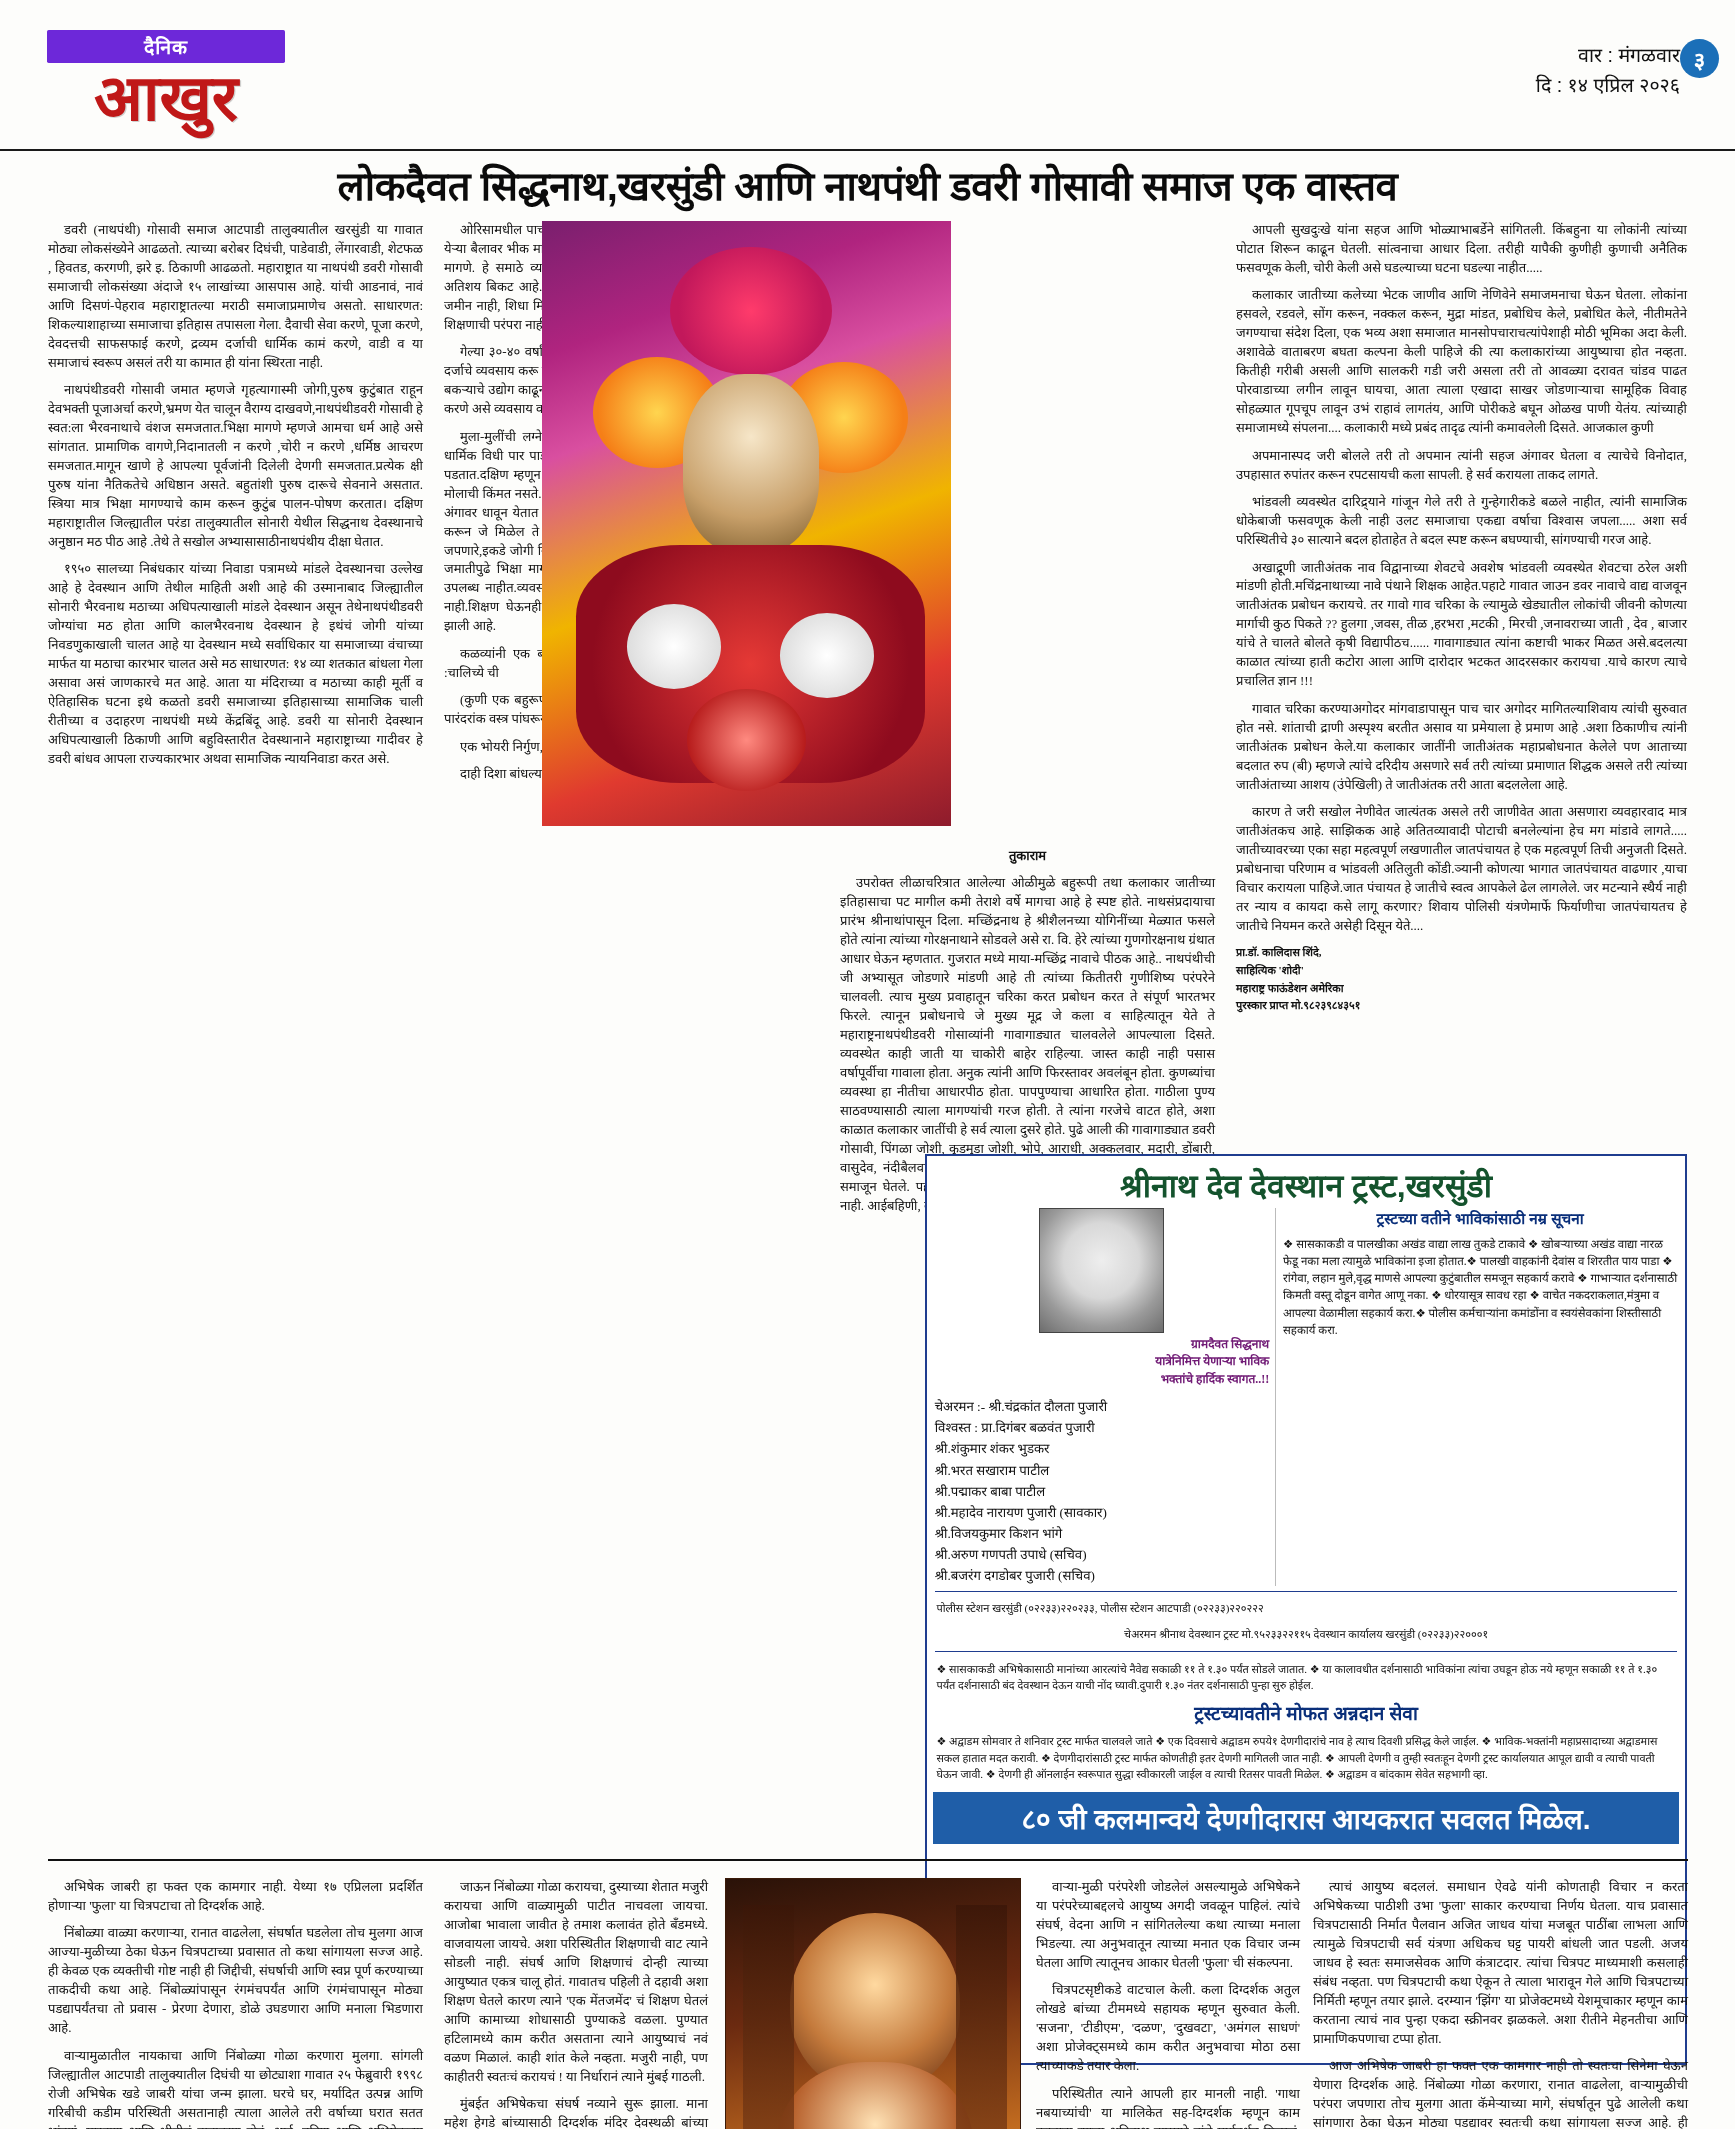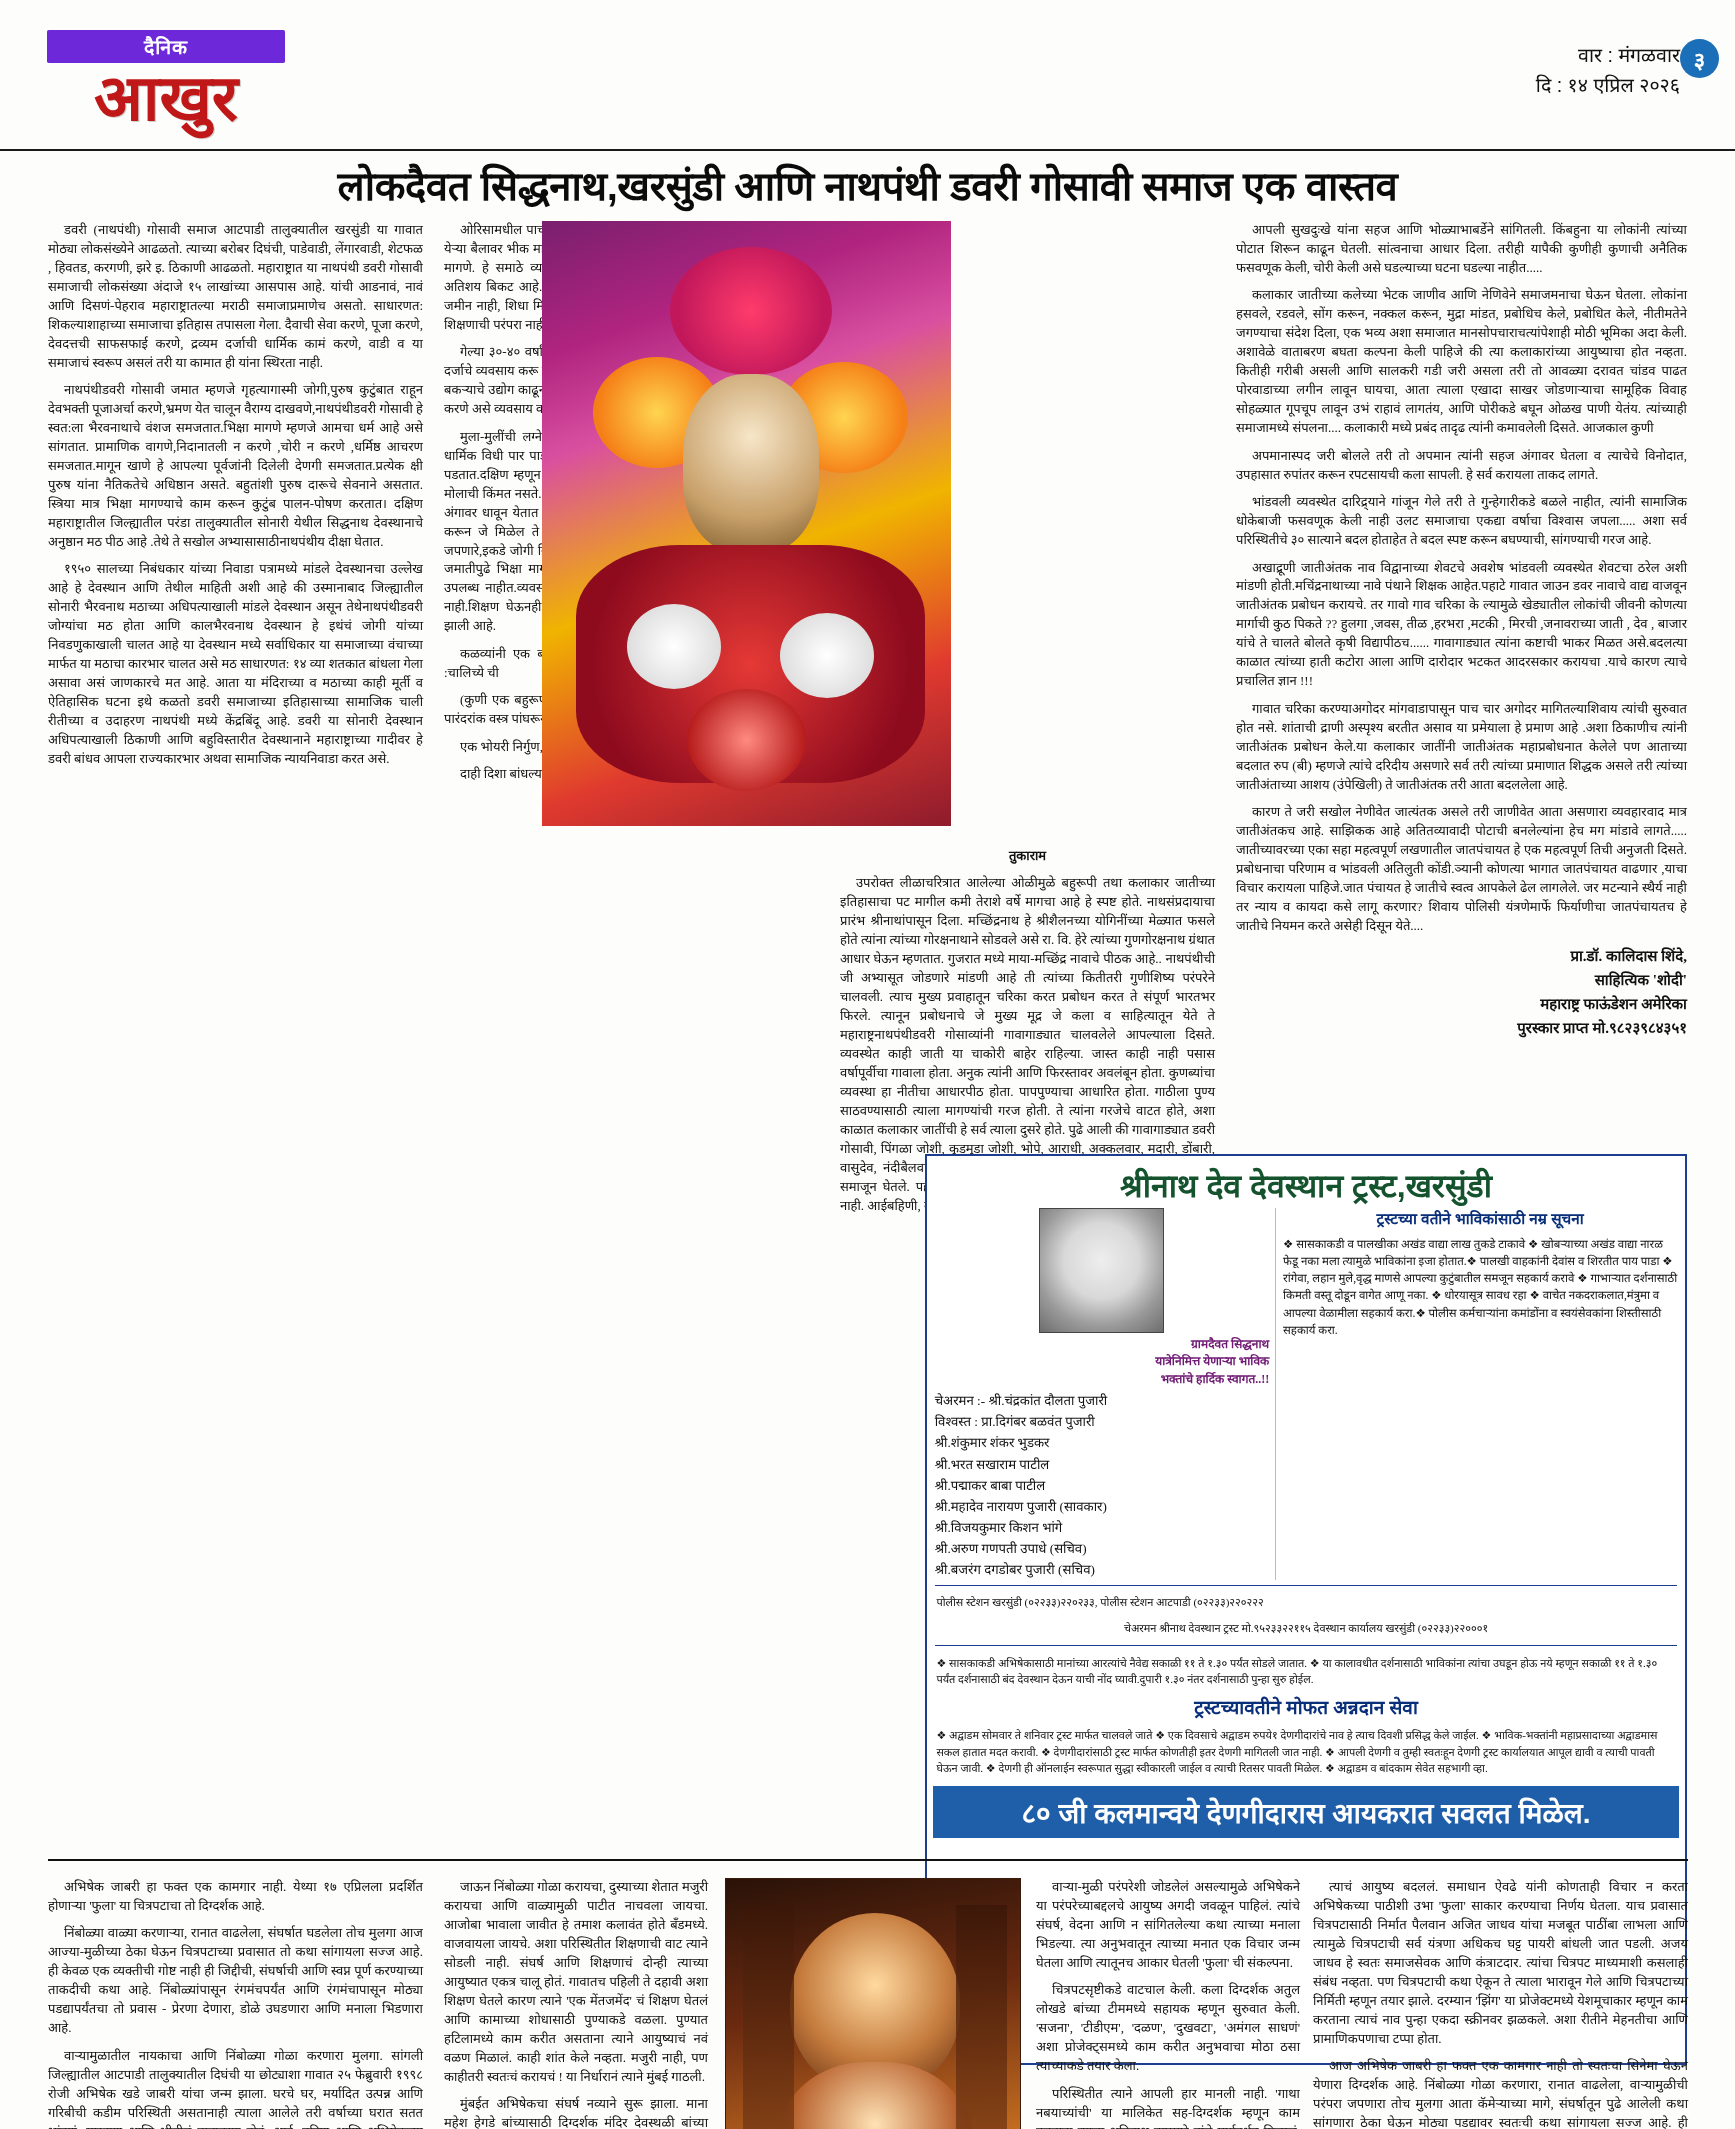--- a/index.html
+++ b/index.html
@@ -76,21 +76,21 @@
   .trust-note{font-size:11px;line-height:1.5;padding:4.3px 9.4px;color:#111;}
   .trust-sep{height:1.3px;background:#1f3d8f;margin:4.3px 7.7px;}
   .trust-sub{
     text-align:center;font-family:"Liberation Sans",sans-serif;font-weight:bold;
     color:#0a2f7a;font-size:19px;padding:2.6px 0;
   }
   .trust-foot{
     background:#1f5ea8;color:#fff;font-family:"Liberation Sans",sans-serif;font-weight:bold;
     font-size:28px;text-align:center;padding:6.8px 0;margin:5.1px 6px 6px 6px;
   }
-  .sig{font-size:15px;line-height:1.6;text-align:right;font-weight:bold;color:#111;margin-top:4px;}
+  .sig{font-size:11px;line-height:1.6;text-align:left;font-weight:bold;color:#111;margin-top:4px;}
   
   .divider{position:absolute;left:48px;top:1859px;width:1640px;height:2.1px;background:#111;}
   
   .article2{position:absolute;left:48px;top:1878px;width:1640px;height:758px;}
   .b1{left:0;width:375px;}
   .b2{left:396px;width:264px;}
   .b3{left:988px;width:264px;}
   .b4{left:1265px;width:375px;}
   .poster{
     position:absolute;left:677px;top:0px;width:294px;height:541px;
@@ -170,21 +170,21 @@
     </div>
 
     <div class="trustbox">
       <div class="trust-title">श्रीनाथ देव देवस्थान ट्रस्ट,खरसुंडी</div>
       <div class="trust-body">
         <div class="trust-left">
           <div class="trust-logo"></div>
           <div class="trust-logo-cap" style="white-space:pre-line;">ग्रामदैवत सिद्धनाथ
 यात्रेनिमित्त येणाऱ्या भाविक
 भक्तांचे हार्दिक स्वागत..!!</div>
-          <div style="margin-top:2px;">
+          <div style="margin-top:8px;">
             <div>चेअरमन :- श्री.चंद्रकांत दौलता पुजारी</div>
             <div>विश्वस्त : प्रा.दिगंबर बळवंत पुजारी</div>
             <div>श्री.शंकुमार शंकर भुडकर</div>
             <div>श्री.भरत सखाराम पाटील</div>
             <div>श्री.पद्माकर बाबा पाटील</div>
             <div>श्री.महादेव नारायण पुजारी (सावकार)</div>
             <div>श्री.विजयकुमार किशन भांगे</div>
             <div>श्री.अरुण गणपती उपाधे (सचिव)</div>
             <div>श्री.बजरंग दगडोबर पुजारी (सचिव)</div>
           </div>

